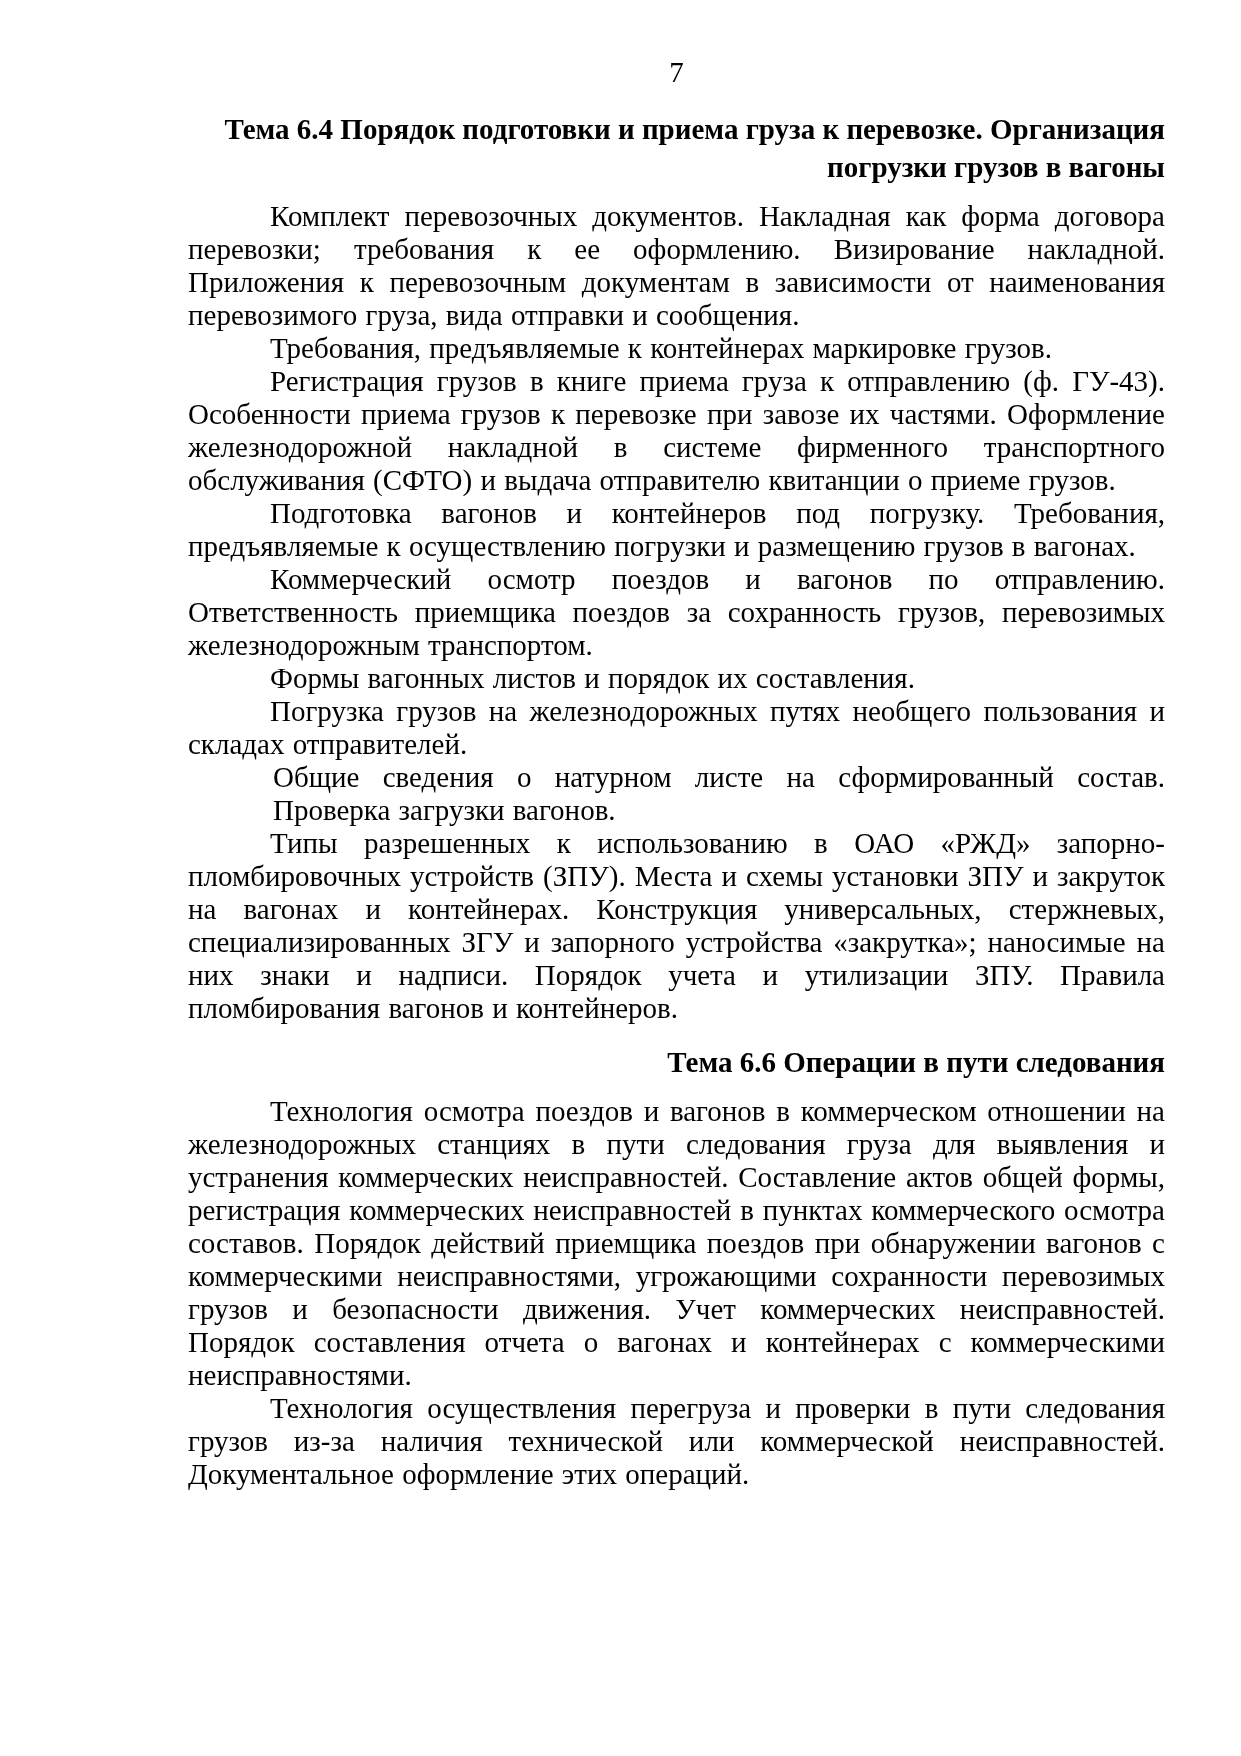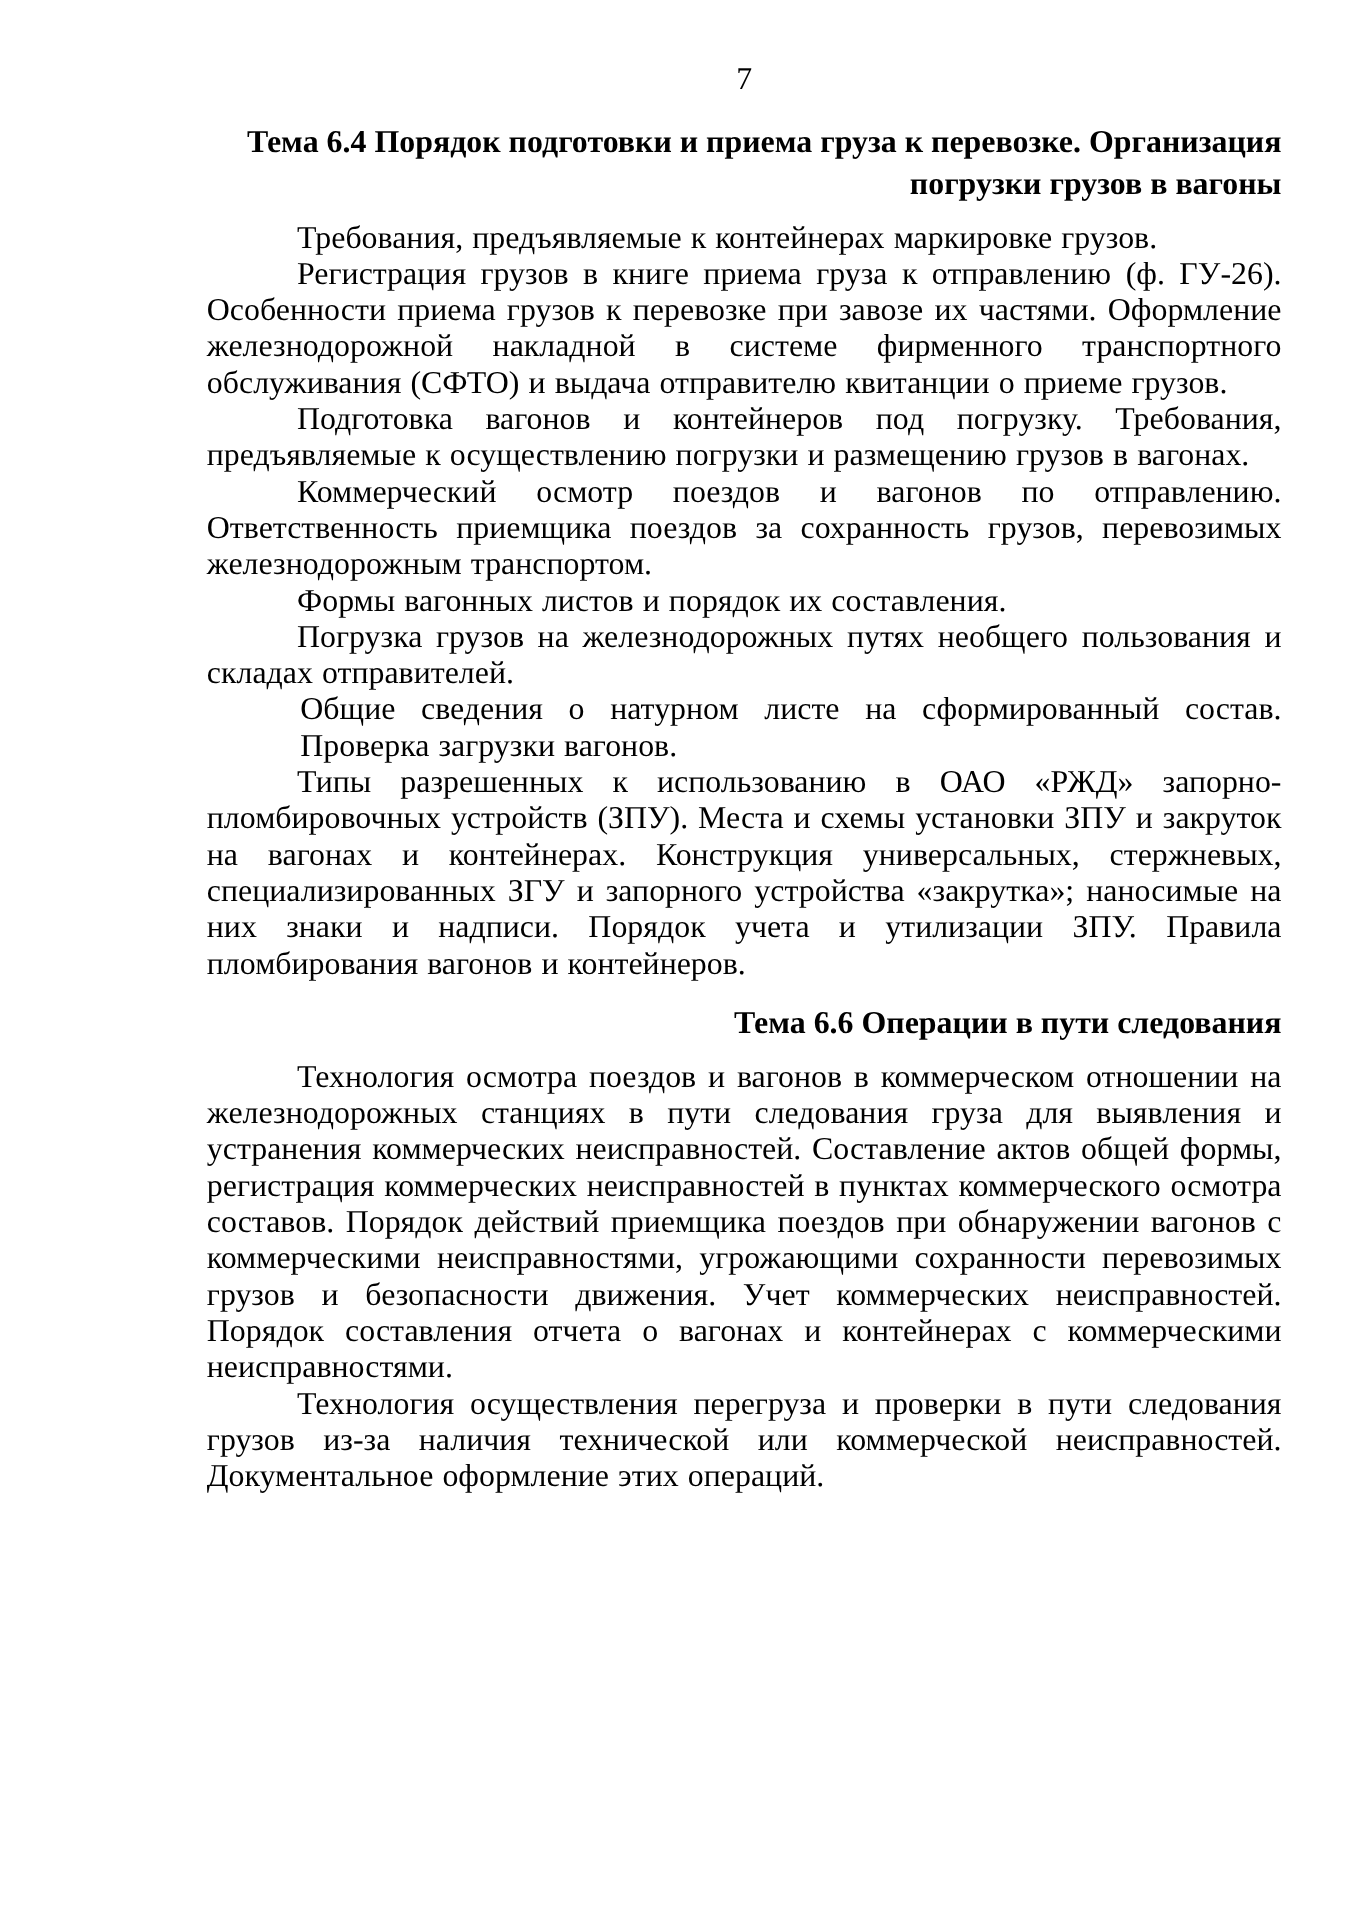--- a/index.html
+++ b/index.html
@@ -49,22 +49,23 @@
 </style>
 </head>
 <body>
 
 <div class="page">
 
   <div class="page-number">7</div>
 
   <section class="section-first">
     <h2 class="heading">Тема 6.4 Порядок подготовки и приема груза к перевозке. Организация погрузки грузов в вагоны</h2>
+    <p class="para">Комплект перевозочных документов. Накладная как форма договора перевозки; требования к ее оформлению. Визирование накладной. Приложения к перевозочным документам в зависимости от наименования перевозимого груза, вида отправки и сообщения.</p>
     <p class="para">Требования, предъявляемые к контейнерах маркировке грузов.</p>
-    <p class="para">Регистрация грузов в книге приема груза к отправлению (ф. ГУ-26). Особенности приема грузов к перевозке при завозе их частями. Оформление железнодорожной накладной в системе фирменного транспортного обслуживания (СФТО) и выдача отправителю квитанции о приеме грузов.</p>
+    <p class="para">Регистрация грузов в книге приема груза к отправлению (ф. ГУ-43). Особенности приема грузов к перевозке при завозе их частями. Оформление железнодорожной накладной в системе фирменного транспортного обслуживания (СФТО) и выдача отправителю квитанции о приеме грузов.</p>
     <p class="para">Подготовка вагонов и контейнеров под погрузку. Требования, предъявляемые к осуществлению погрузки и размещению грузов в вагонах.</p>
     <p class="para">Коммерческий осмотр поездов и вагонов по отправлению. Ответственность приемщика поездов за сохранность грузов, перевозимых железнодорожным транспортом.</p>
     <p class="para">Формы вагонных листов и порядок их составления.</p>
     <p class="para">Погрузка грузов на железнодорожных путях необщего пользования и складах отправителей.</p>
     <p class="para block-indent">Общие сведения о натурном листе на сформированный состав. Проверка загрузки вагонов.</p>
   </section>
 
   <section>
     <p class="para">Типы разрешенных к использованию в ОАО «РЖД» запорно-пломбировочных устройств (ЗПУ). Места и схемы установки ЗПУ и закруток на вагонах и контейнерах. Конструкция универсальных, стержневых, специализированных ЗГУ и запорного устройства «закрутка»; наносимые на них знаки и надписи. Порядок учета и утилизации ЗПУ. Правила пломбирования вагонов и контейнеров.</p>
   </section>

